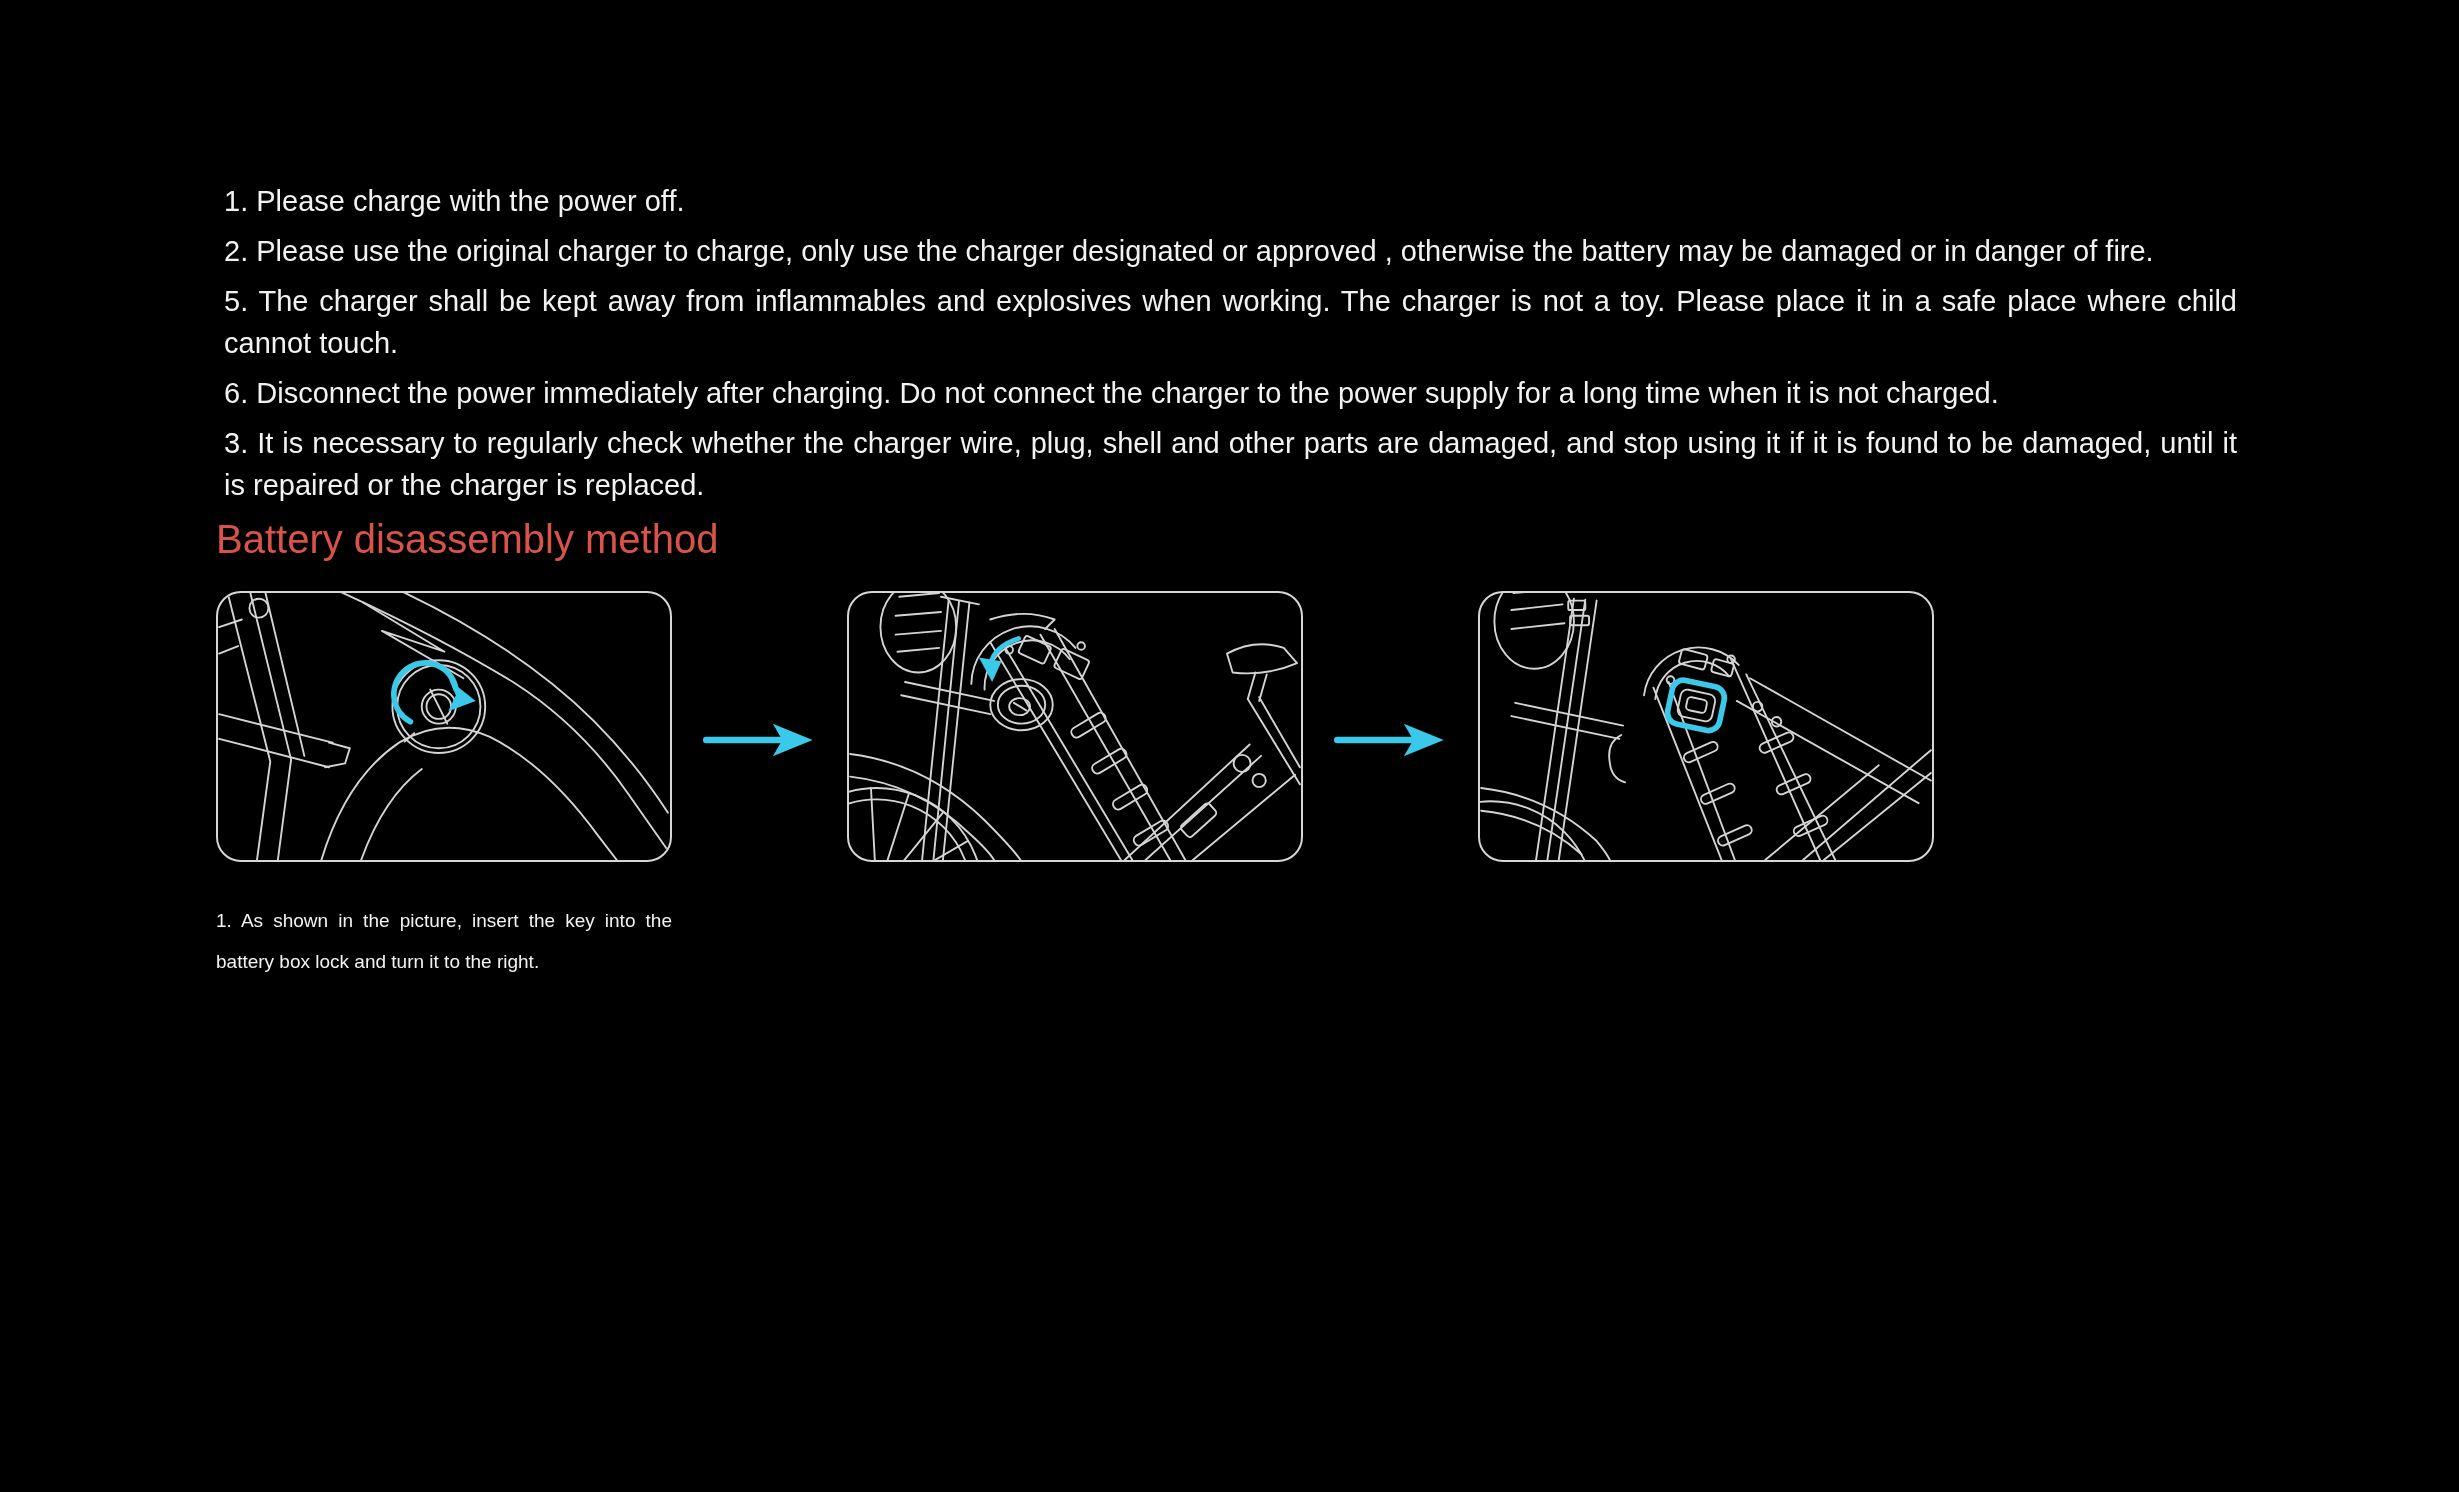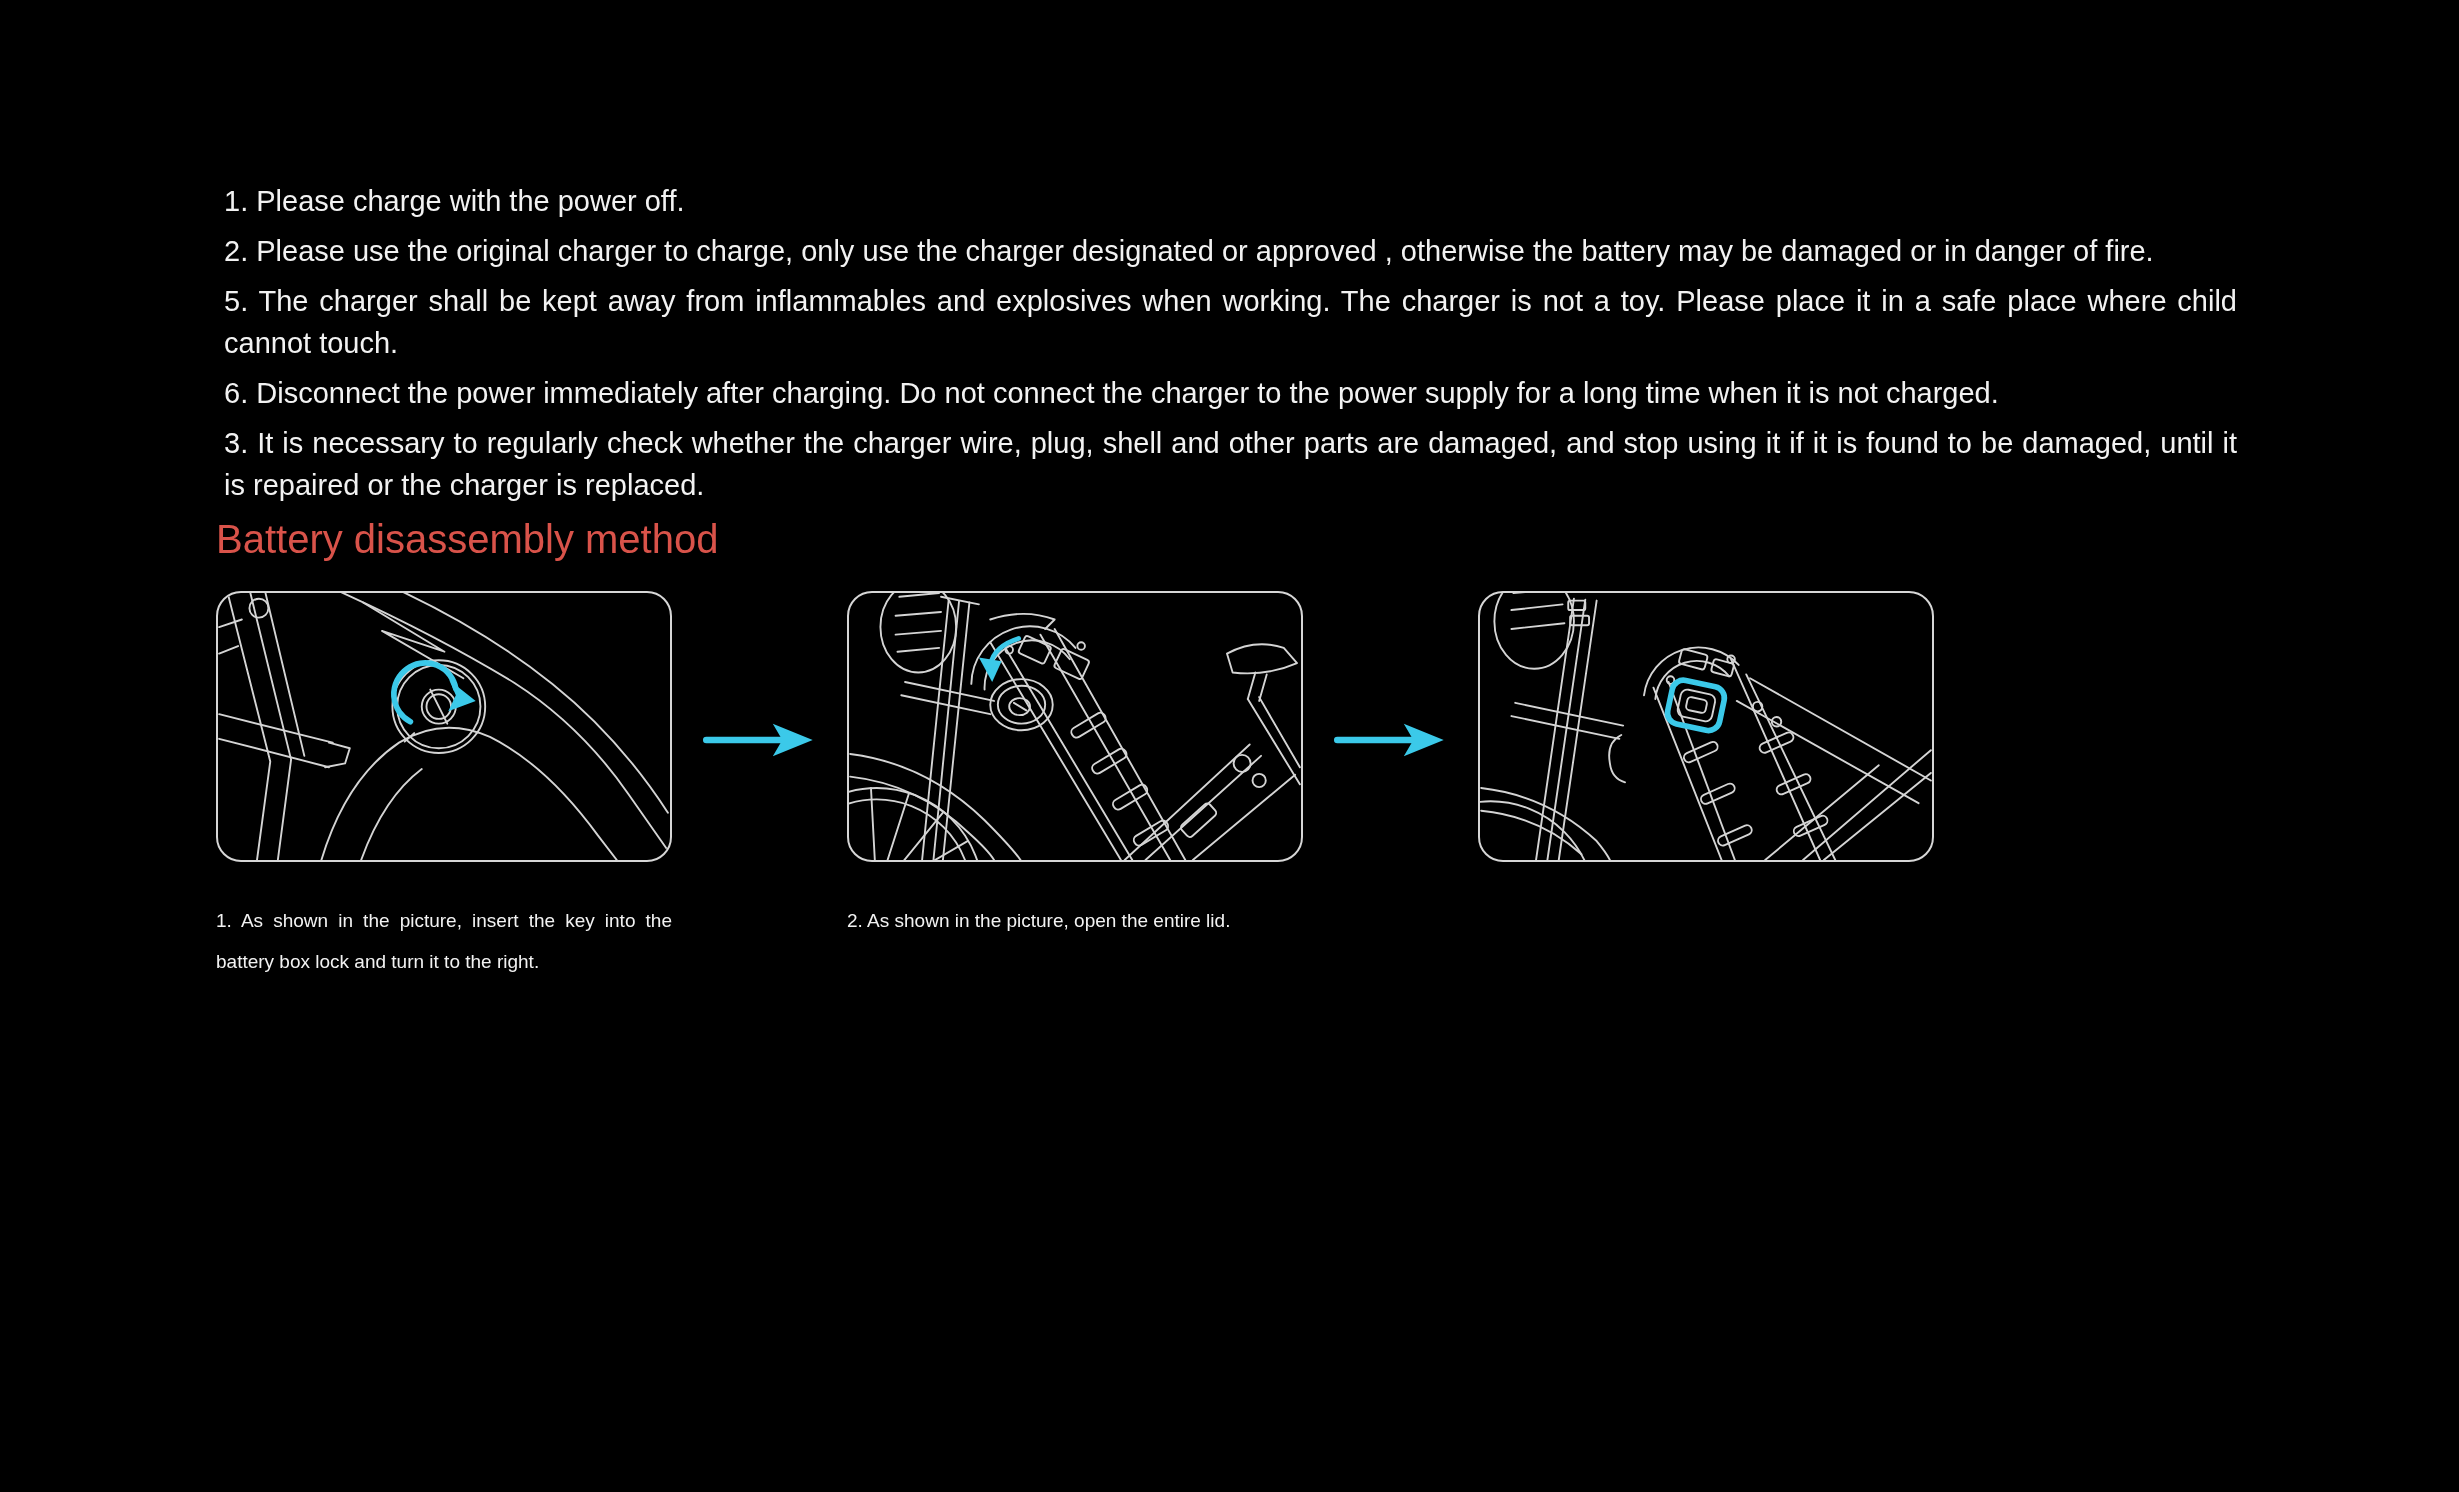--- a/index.html
+++ b/index.html
@@ -234,18 +234,17 @@
           <rect x="209" y="104" width="37" height="29" rx="7" class="lineart"></rect>
           <rect x="217" y="111" width="21" height="14" rx="4" class="lineart"></rect>
         </g>
       </svg>
     </div>
   </div>
 
   <div class="captions-row">
     <p class="caption">1. As shown in the picture, insert the key into the battery box lock and turn it to the right.</p>
     <div class="caption-gap"></div>
-    <p class="caption">2. As shown in the picture, open the entire lid.</p>
     <div class="caption-gap"></div>
   </div>
 
 </div>
 
 
 </body></html>

